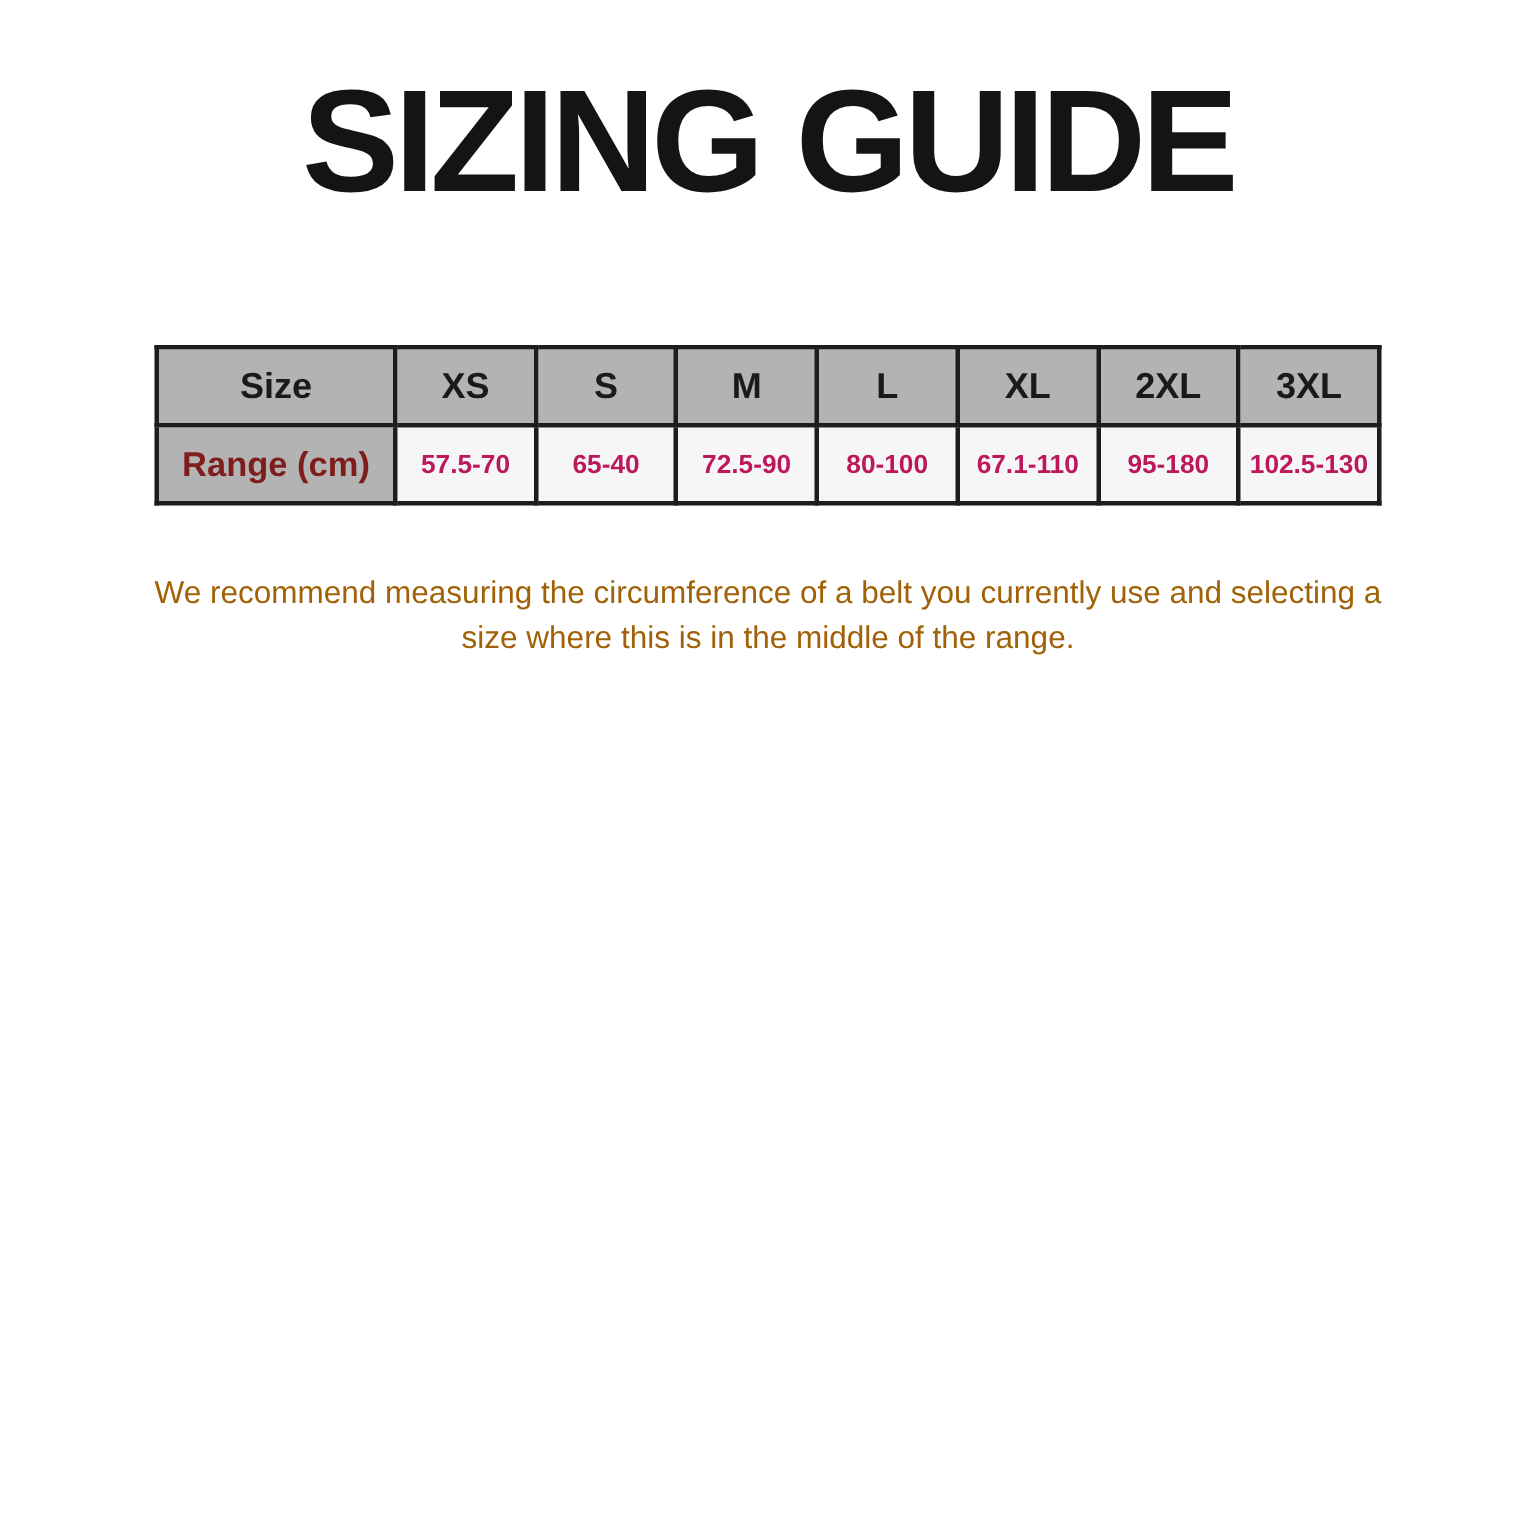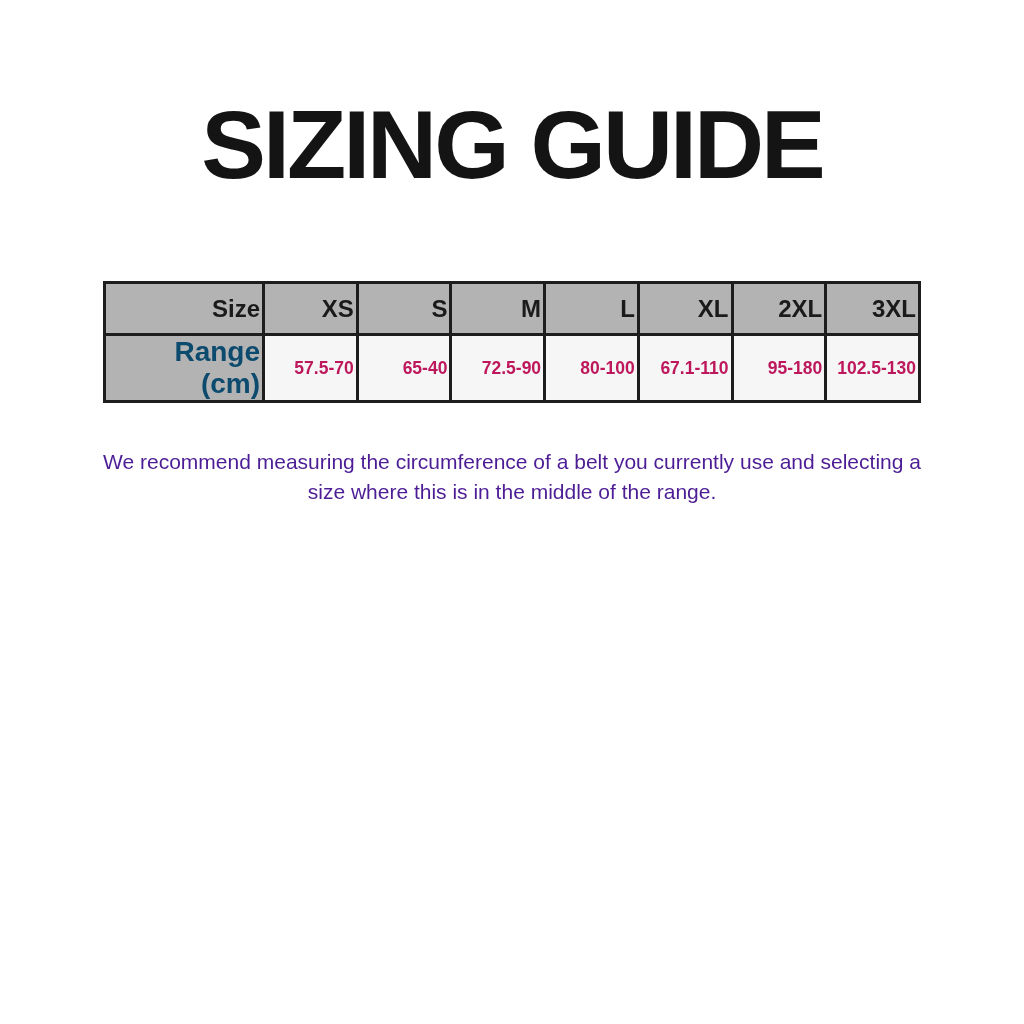--- a/index.html
+++ b/index.html
@@ -11,54 +11,54 @@
     position: relative;
     width: 1024px;
     height: 1024px;
     background: #ffffff;
     font-family: "Liberation Sans", sans-serif;
     color: #171717;
     overflow: hidden;
   }
   .title {
     margin: 0;
-    padding-top: 96px;
+    padding-top: 45px;
     text-align: center;
     font-size: 97px;
     font-weight: 800;
     letter-spacing: -3px;
     color: #141414;
     line-height: 1.0;
   }
   table.sizing {
     margin: 88px auto 0 auto;
     width: 818px;
     border-collapse: collapse;
     table-layout: fixed;
   }
   table.sizing td, table.sizing th {
     border: 3px solid #1d1d1d;
-    text-align: right;
+    text-align: center;
     vertical-align: middle;
     height: 49px;
     padding: 0 2px;
     overflow: hidden;
   }
   table.sizing .col-size { width: 152px; }
   th.hdr {
     background: #b3b3b3;
     font-size: 24px;
     font-weight: 700;
     color: #1a1a1a;
   }
   td.rowlabel {
     background: #b3b3b3;
-    font-size: 28px;
+    font-size: 23px;
     font-weight: 700;
-    color: #0c4a6e;
+    color: #7f1d1d;
   }
   td.val {
     background: #f6f6f6;
     font-size: 17.5px;
     font-weight: 700;
     color: #be185d;
   }
   .howto {
     width: 832px;
     margin: 70px auto 0 auto;
@@ -67,21 +67,21 @@
     color: #141414;
     text-align: left;
   }
   .howto .lead {
     font-weight: 800;
   }
   .notes {
     width: 840px;
     margin: 44px auto 0 auto;
     text-align: center;
-    color: #4c1d95;
+    color: #a16207;
   }
   .note {
     font-size: 21px;
     line-height: 1.45;
     margin: 0 auto 18px auto;
     max-width: 820px;
   }
 </style>
 </head>
 <body>

